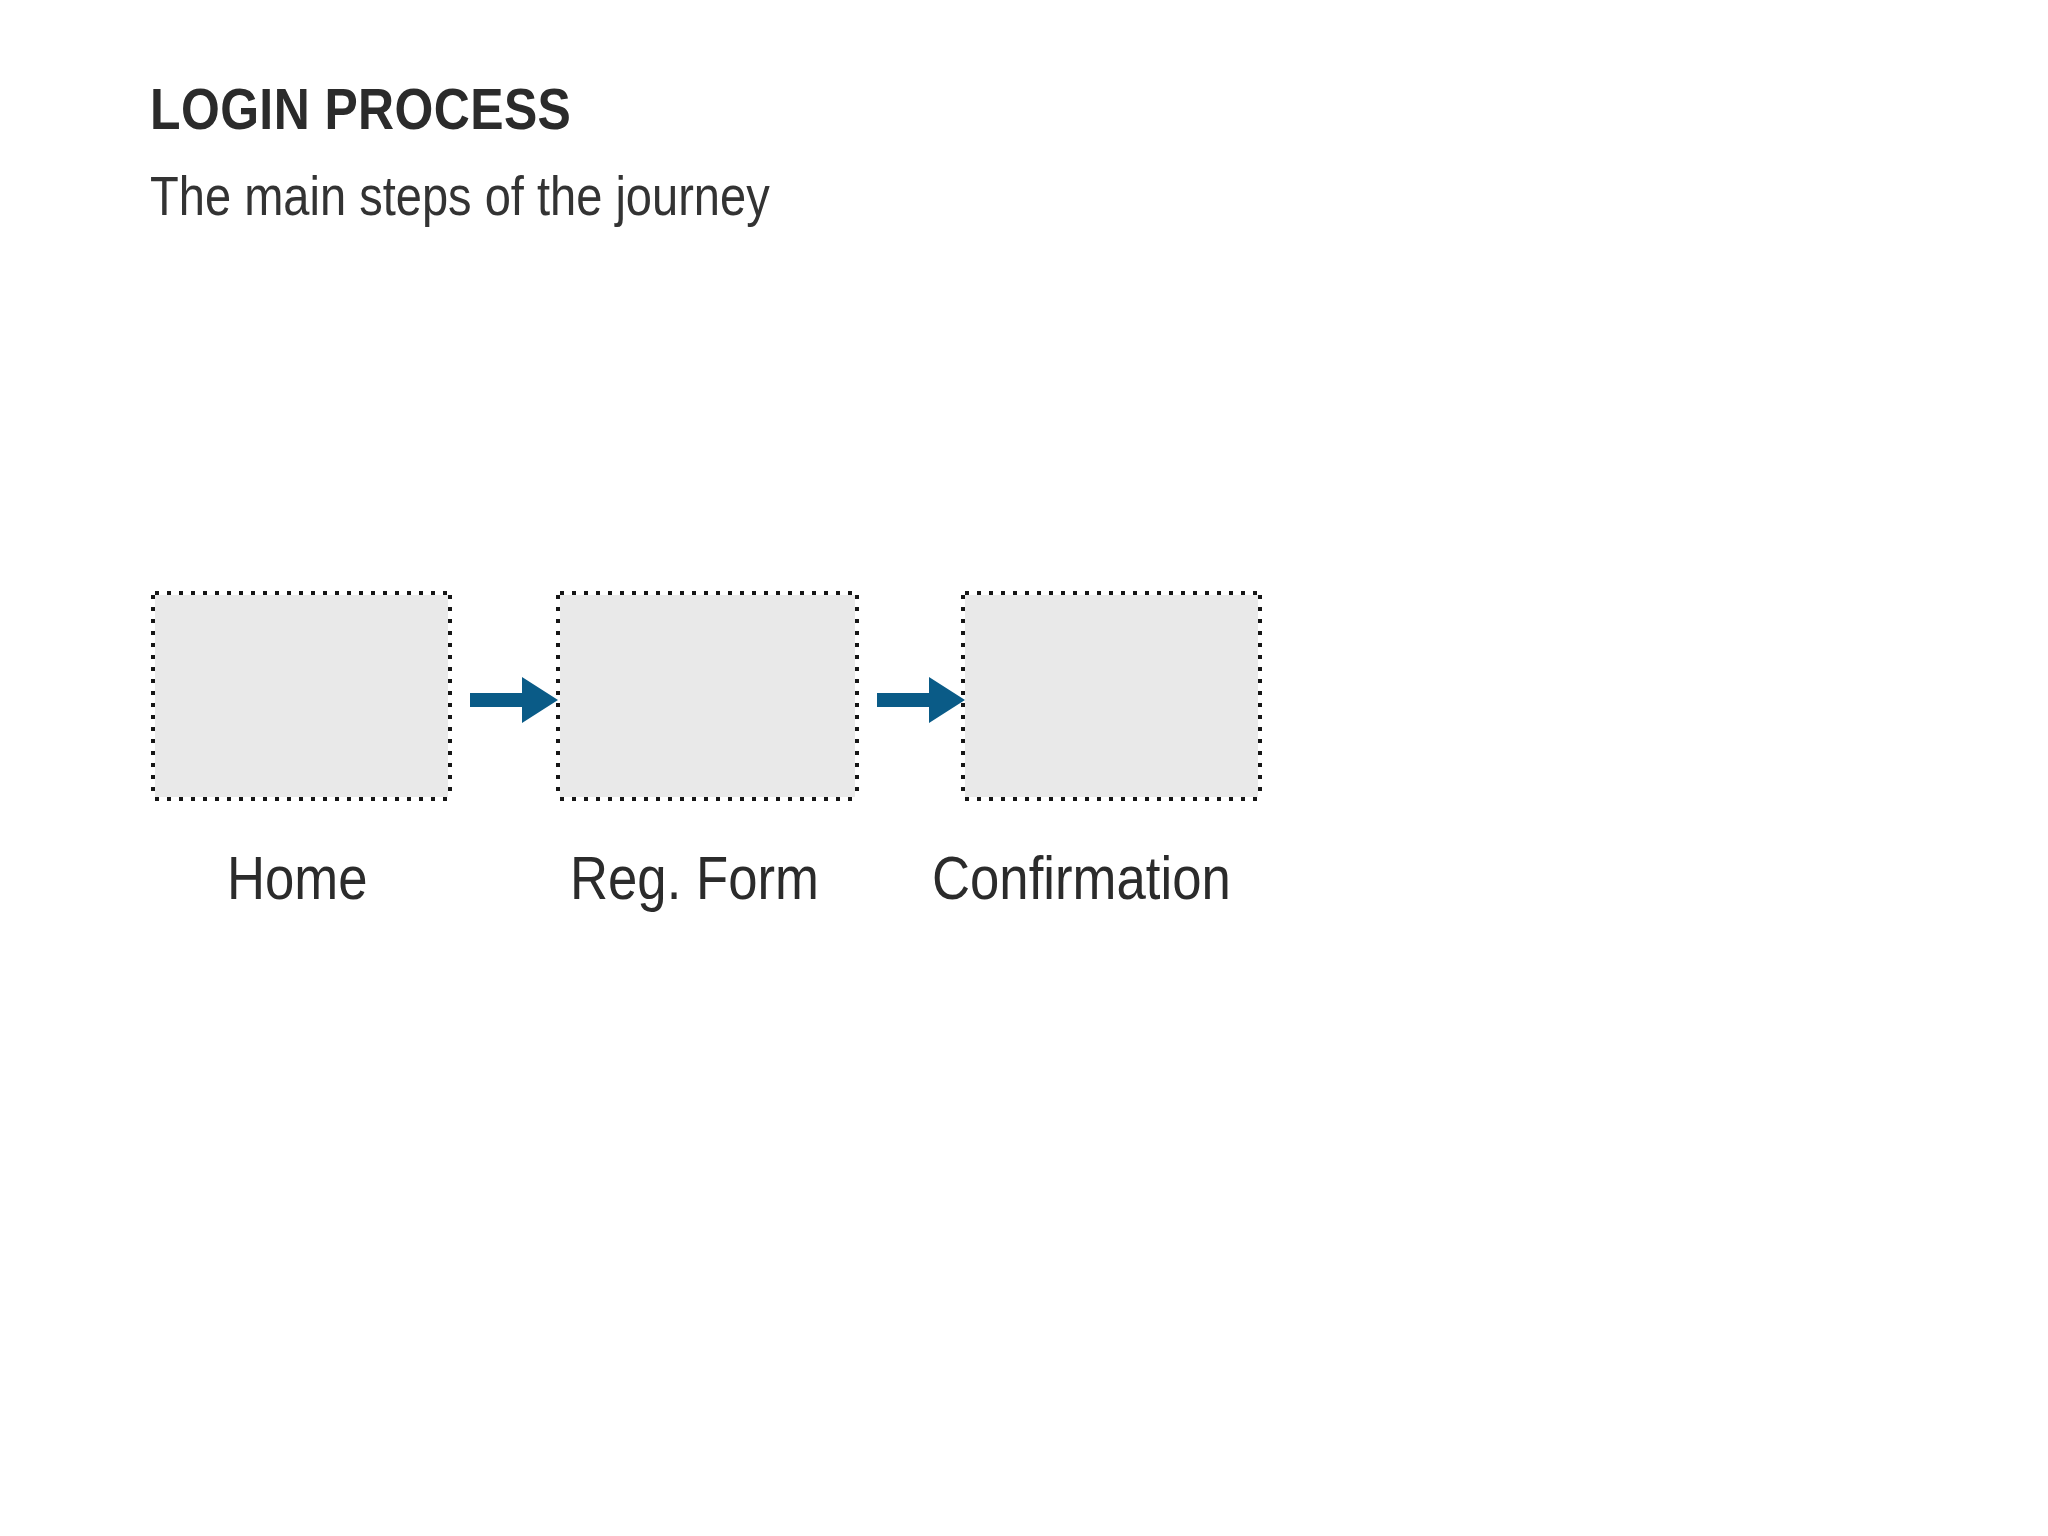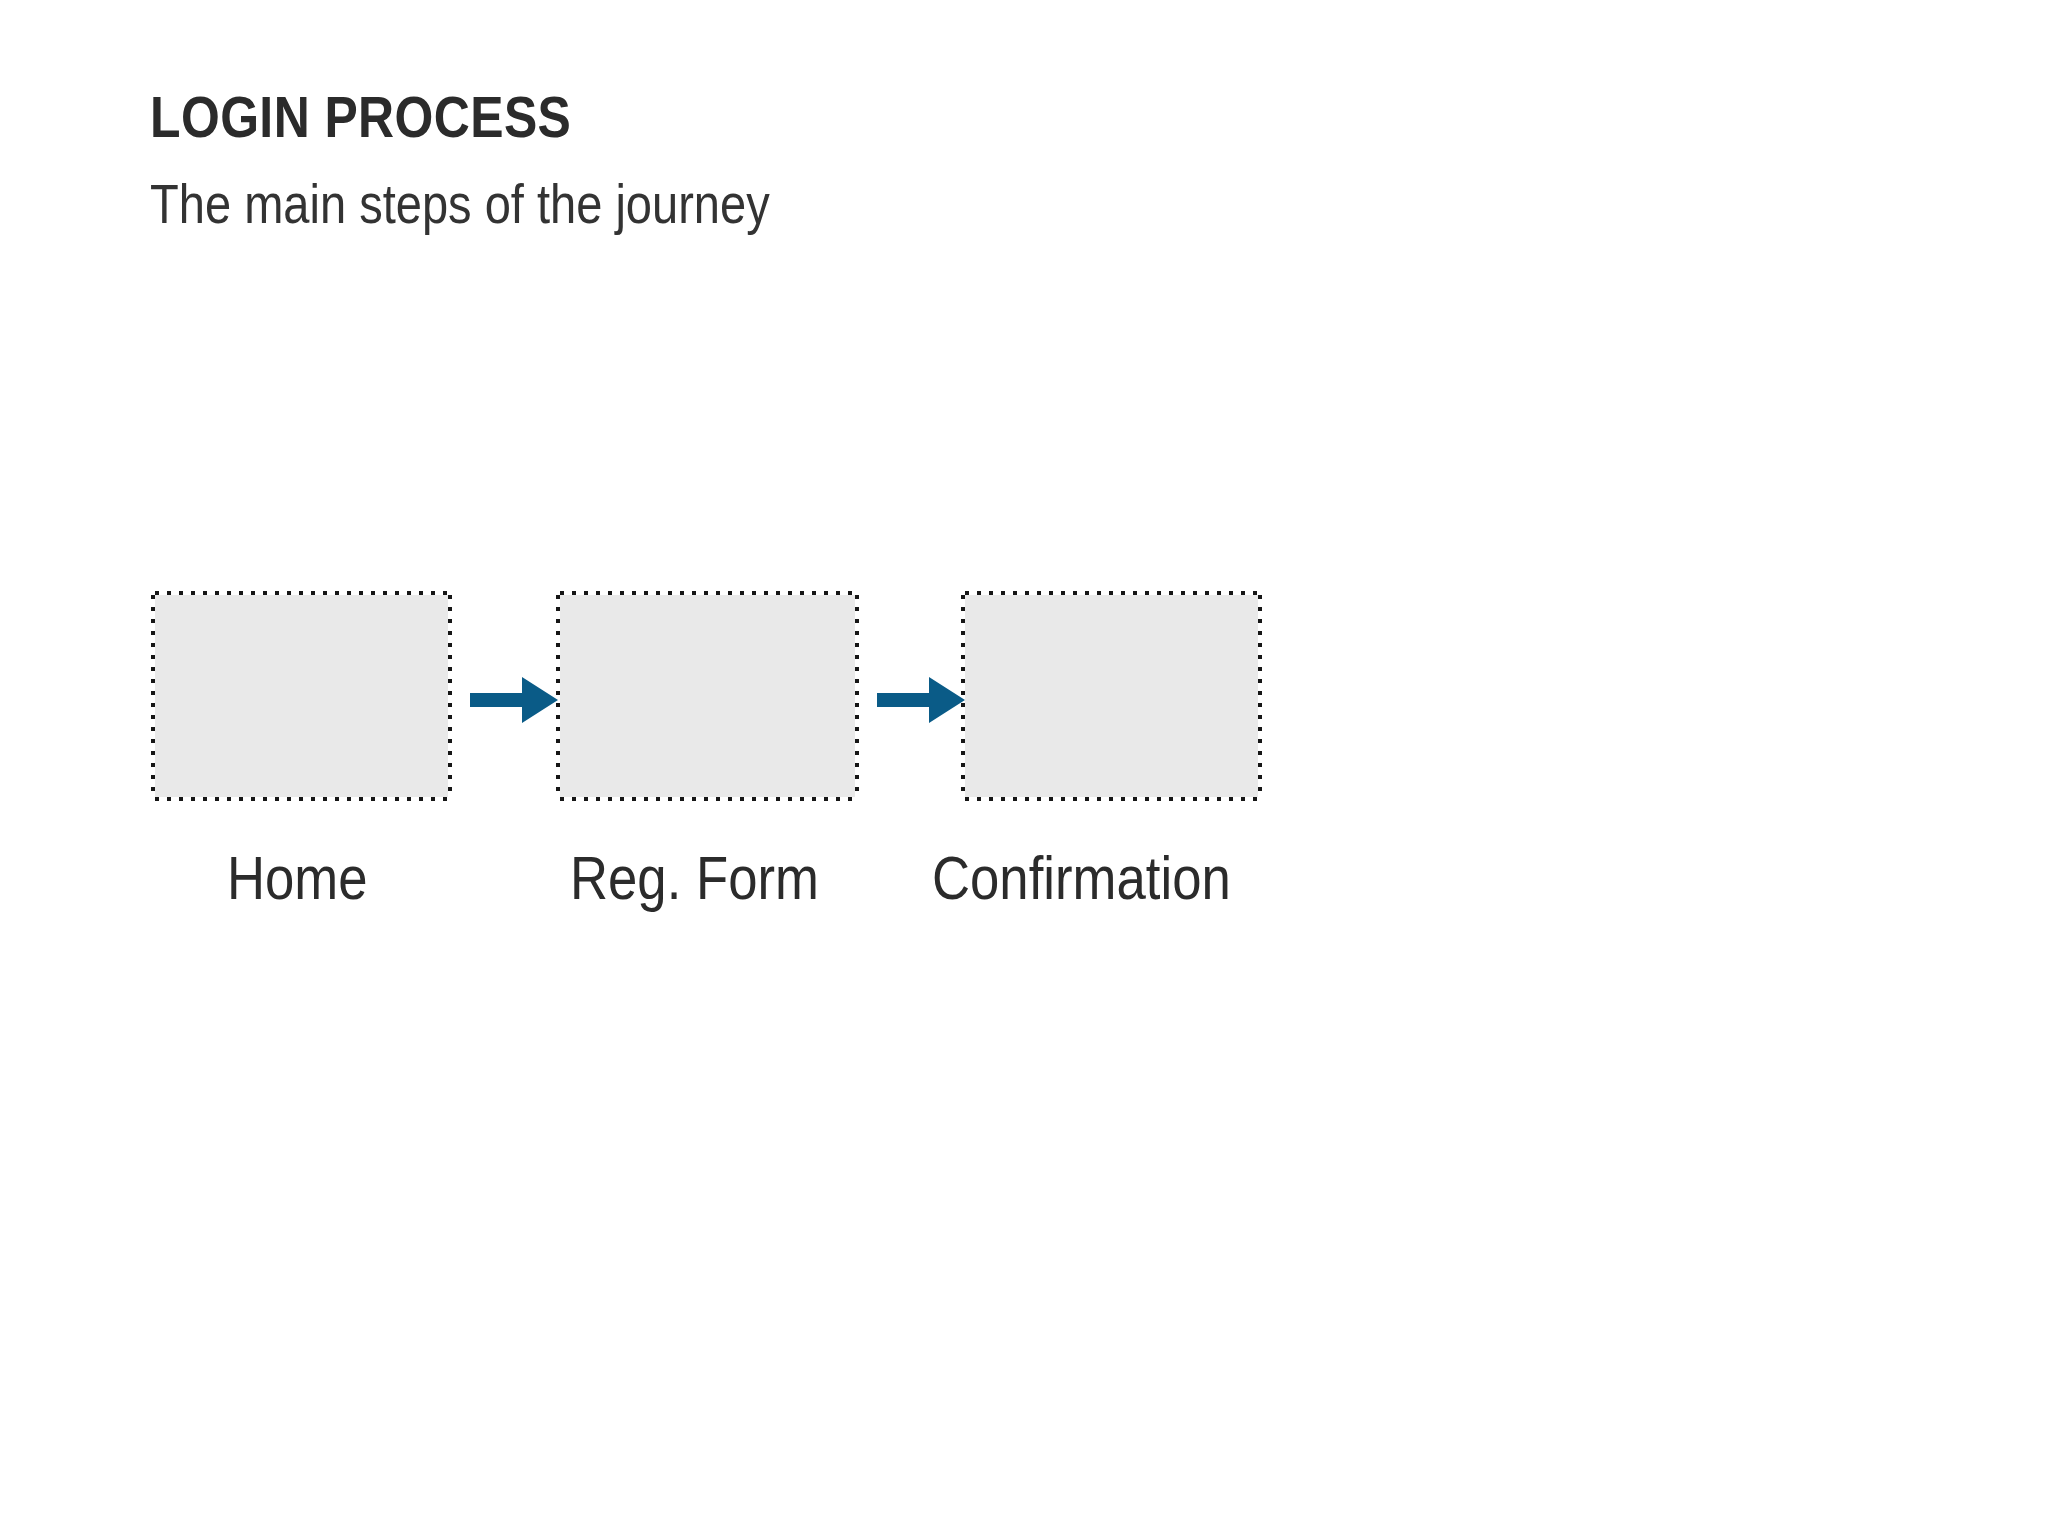--- a/index.html
+++ b/index.html
@@ -14,21 +14,21 @@
     position: relative;
     overflow: hidden;
     font-family: "Liberation Sans", "DejaVu Sans", sans-serif;
     -webkit-font-smoothing: antialiased;
   }
 
   
   #header {
     position: absolute;
     left: 150px;
-    top: 88px;
+    top: 80px;
     width: 1500px;
   }
   #page-title {
     font-family: "Liberation Sans Narrow", "Liberation Sans", "DejaVu Sans Condensed", sans-serif;
     font-size: 58px;
     font-weight: 700;
     letter-spacing: 0.5px;
     color: #2b2b2b;
     line-height: 1.0;
     margin: 0;

